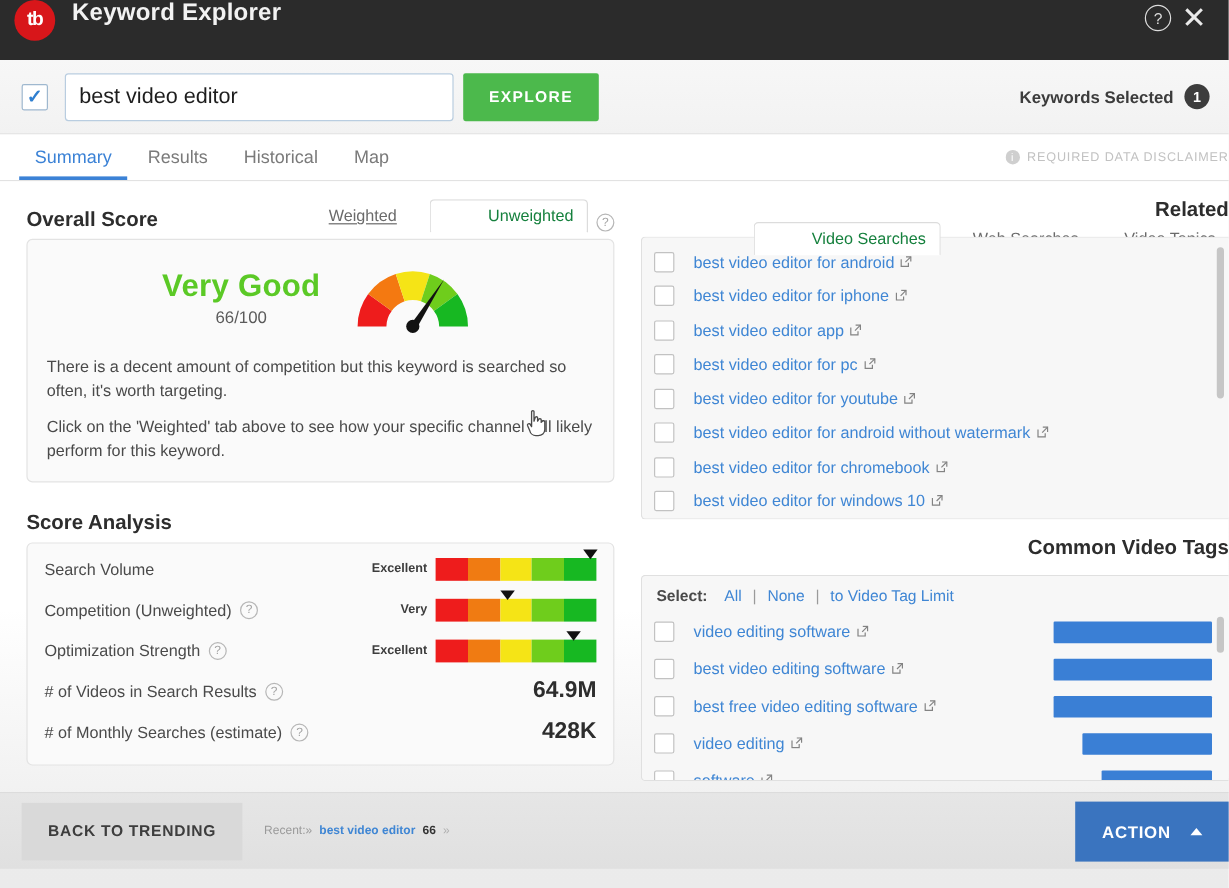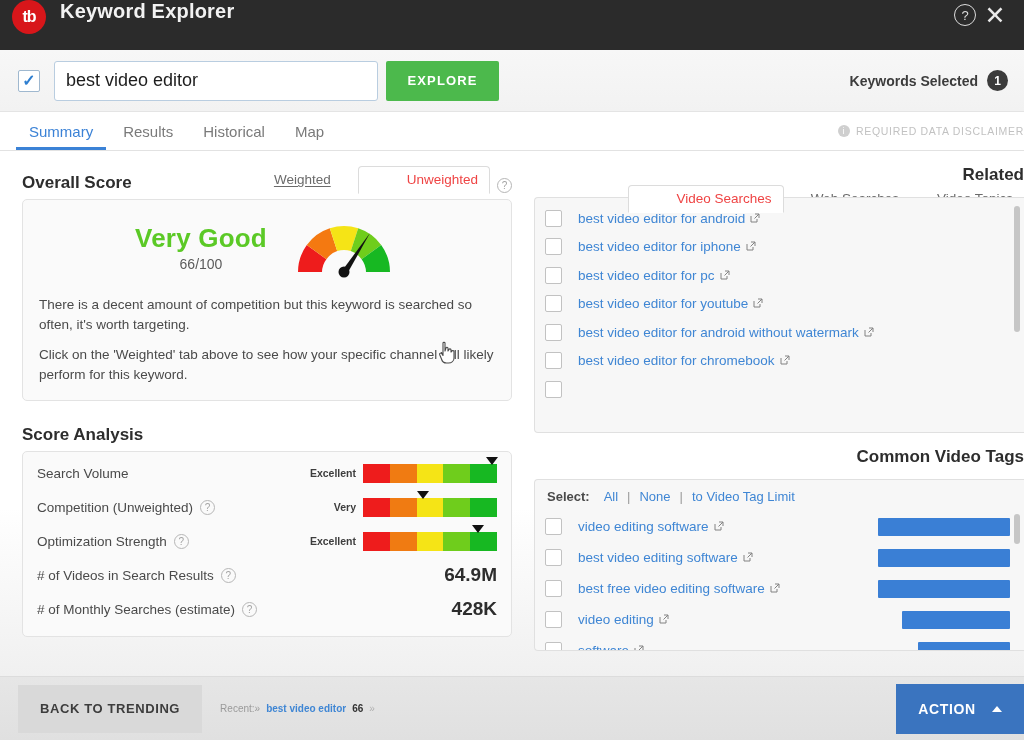--- a/index.html
+++ b/index.html
@@ -149,21 +149,21 @@
   .sec-title { font-size: 17px; font-weight: bold; color: #2d2d2d; }
   .sh-spacer { flex: 1 1 auto; }
 
   .tabgroup { display: flex; align-items: flex-end; gap: 16px; }
   .minitab {
     font-size: 13.5px; padding: 5px 11px 6px 11px;
     color: #6a6a6a; cursor: pointer;
     text-decoration: underline; text-underline-offset: 2px;
   }
   .minitab.active {
-    color: #ef4444; text-decoration: none;
+    color: #15803d; text-decoration: none;
     background: #fff;
     border: 1px solid #dcdcdc; border-bottom: 1px solid #fff;
     border-radius: 4px 4px 0 0;
     position: relative; z-index: 3;
     margin-bottom: -1px;
     padding-left: 48px;
   }
   .qmark {
     width: 15px; height: 15px; border-radius: 50%;
     border: 1.3px solid #b6b6b6; color: #a3a3a3;
@@ -261,21 +261,21 @@
   .tag-row { padding-left: 10px; height: 31px; }
   .tag-spacer { flex: 1 1 auto; }
   .tag-bar-wrap {
     width: 146px; padding-right: 14px; display: flex; justify-content: flex-end;
     flex: 0 0 auto;
   }
   .tag-bar { height: 18px; background: #3a7fd5; border-radius: 1px; }
 
   
   .footer {
-    position: absolute; left: 0; right: 0; bottom: 0;
+    position: absolute; left: 0; right: 0; bottom: 16px;
     height: 64px;
     background: linear-gradient(180deg,#e6e6e6 0%,#e0e0e0 100%);
     display: flex; align-items: center;
     border-top: 1px solid #dcdcdc;
   }
   .back-btn {
     margin-left: 18px; height: 48px; padding: 0 22px;
     background: #d9d9d9; border: none;
     font-size: 13px; font-weight: bold; color: #3d3d3d;
     letter-spacing: .6px; cursor: pointer;
@@ -512,20 +512,33 @@
               <span class="ext-icon">
                 <svg width="10" height="10" viewBox="0 0 10 10">
                     <path d="M1 3v6h6V6" fill="none" stroke="#6f6f6f" stroke-width="1"></path>
                     <path d="M5 1h4v4" fill="none" stroke="#6f6f6f" stroke-width="1"></path>
                     <path d="M9 1L4.5 5.5" stroke="#6f6f6f" stroke-width="1"></path>
                   </svg>
               </span>
             </div>
           </div>
 
+          <div class="rel-row">
+            <div class="cbx"></div>
+            <div class="rel-link">
+              <span>best video editor app</span>
+              <span class="ext-icon">
+                <svg width="10" height="10" viewBox="0 0 10 10">
+                    <path d="M1 3v6h6V6" fill="none" stroke="#6f6f6f" stroke-width="1"></path>
+                    <path d="M5 1h4v4" fill="none" stroke="#6f6f6f" stroke-width="1"></path>
+                    <path d="M9 1L4.5 5.5" stroke="#6f6f6f" stroke-width="1"></path>
+                  </svg>
+              </span>
+            </div>
+          </div>
 
           <div class="rel-row">
             <div class="cbx"></div>
             <div class="rel-link">
               <span>best video editor for pc</span>
               <span class="ext-icon">
                 <svg width="10" height="10" viewBox="0 0 10 10">
                     <path d="M1 3v6h6V6" fill="none" stroke="#6f6f6f" stroke-width="1"></path>
                     <path d="M5 1h4v4" fill="none" stroke="#6f6f6f" stroke-width="1"></path>
                     <path d="M9 1L4.5 5.5" stroke="#6f6f6f" stroke-width="1"></path>
@@ -571,20 +584,30 @@
                     <path d="M1 3v6h6V6" fill="none" stroke="#6f6f6f" stroke-width="1"></path>
                     <path d="M5 1h4v4" fill="none" stroke="#6f6f6f" stroke-width="1"></path>
                     <path d="M9 1L4.5 5.5" stroke="#6f6f6f" stroke-width="1"></path>
                   </svg>
               </span>
             </div>
           </div>
 
           <div class="rel-row">
             <div class="cbx"></div>
+            <div class="rel-link">
+              <span>best video editor for windows 10</span>
+              <span class="ext-icon">
+                <svg width="10" height="10" viewBox="0 0 10 10">
+                    <path d="M1 3v6h6V6" fill="none" stroke="#6f6f6f" stroke-width="1"></path>
+                    <path d="M5 1h4v4" fill="none" stroke="#6f6f6f" stroke-width="1"></path>
+                    <path d="M9 1L4.5 5.5" stroke="#6f6f6f" stroke-width="1"></path>
+                  </svg>
+              </span>
+            </div>
           </div>
 
           <div class="rel-row">
             
             
           </div>
 
         </div>
         <div class="rel-scroll" style="top:8px; height:126px;"></div>
       </div>

